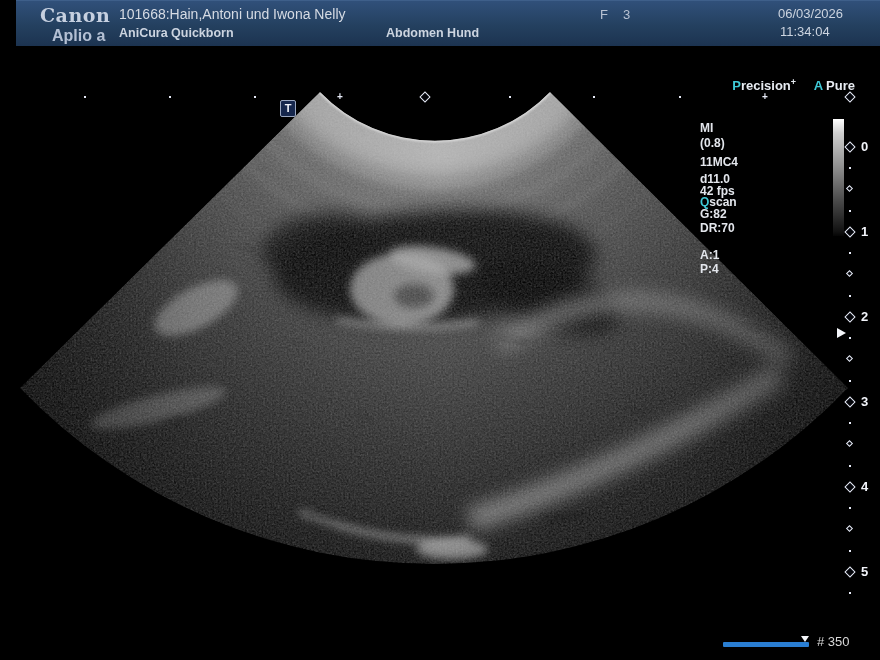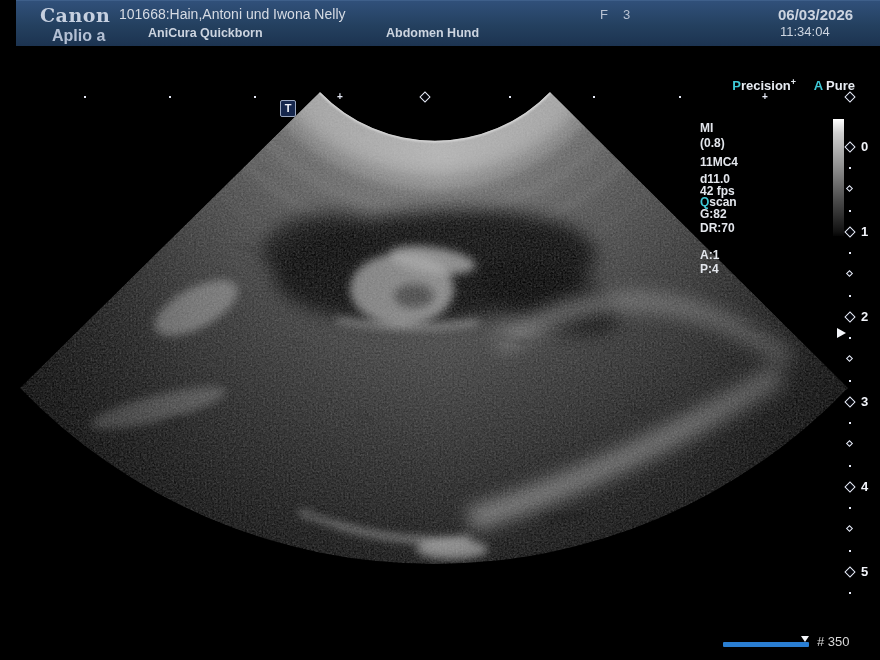--- a/index.html
+++ b/index.html
@@ -9,25 +9,25 @@
   svg.fan{position:absolute;left:0;top:0;z-index:1;}
 
   
   .header{position:absolute;left:16px;top:0;width:875px;height:46px;z-index:5;
           background:linear-gradient(180deg,#30507a 0%,#24405f 55%,#1c3350 100%);
           border-top:1px solid #3e5f8a;box-sizing:border-box;}
   .brand{position:absolute;left:24px;top:3px;font-family:"DejaVu Serif",serif;
          font-weight:bold;font-size:19px;color:#c6d0e0;letter-spacing:.5px;}
   .model{position:absolute;left:36px;top:26px;font-size:16px;font-weight:bold;color:#b4c0d4;}
   .patient{position:absolute;left:103px;top:5px;font-size:14px;color:#d6dbe4;}
-  .clinic{position:absolute;left:103px;top:25px;font-size:12.5px;font-weight:bold;color:#ccd4e0;margin-left:29px;}
+  .clinic{position:absolute;left:103px;top:25px;font-size:12.5px;font-weight:bold;color:#ccd4e0;}
   .study{position:absolute;left:370px;top:25px;font-size:12.5px;font-weight:bold;color:#ccd4e0;}
   .flabel{position:absolute;left:584px;top:6px;font-size:13px;color:#b8c2d2;}
   .fnum{position:absolute;left:607px;top:6px;font-size:13px;color:#b8c2d2;}
-  .date{position:absolute;left:762px;top:5px;font-size:15px;color:#ccd4e0;font-weight:bold;}
+  .date{position:absolute;left:762px;top:5px;font-size:13px;color:#ccd4e0;}
   .time{position:absolute;left:764px;top:23px;font-size:13px;color:#ccd4e0;}
 
   
   .modes{position:absolute;left:560px;top:77px;width:295px;text-align:right;z-index:6;
          font-weight:bold;font-size:13px;color:#e8ecf2;white-space:nowrap;}
   .accent{color:var(--accent,#3fc9d6);}
   .modes sup{font-size:9px;}
   .apure{margin-left:14px;}
   .apure-rest{margin-left:3px;}
 

